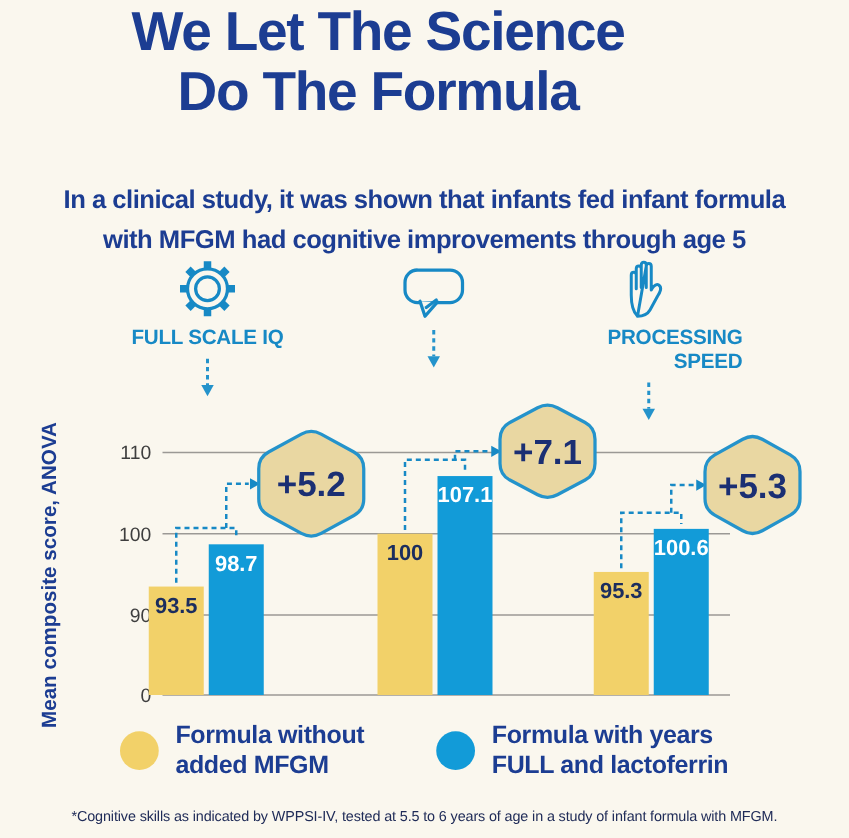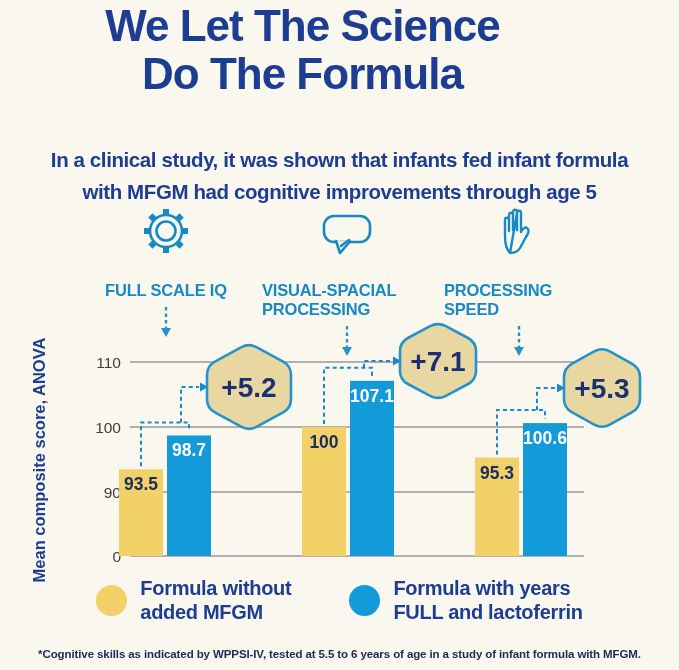--- a/index.html
+++ b/index.html
@@ -13,39 +13,39 @@
     color:#1C3D92;font-weight:bold;font-size:44px;line-height:48px;letter-spacing:-1px;
   }
   .subtitle{
     position:absolute;top:124px;left:0;width:679px;text-align:center;
     color:#1C3D92;font-weight:bold;font-size:20.5px;line-height:32px;letter-spacing:-0.4px;margin-top:20px;
   }
   .subtitle span{display:block;white-space:nowrap;}
   .cat-col{position:absolute;top:203px;display:flex;flex-direction:column;align-items:center;}
   .cat-icon{height:54px;display:flex;align-items:flex-end;justify-content:center;}
   .cat-label{
-    margin-top:24px;text-align:left;color:#1789C5;font-weight:bold;
+    margin-top:4px;text-align:right;color:#1789C5;font-weight:bold;
     font-size:16.5px;line-height:19px;letter-spacing:-0.2px;
   }
   .cat-arrow{margin-top:6px;}
   #chart{position:absolute;left:0;top:330px;width:679px;height:240px;}
   #chart svg{overflow:visible;display:block;}
   .legend{
     position:absolute;top:576px;left:0;width:679px;
     display:flex;justify-content:center;gap:58px;
   }
   .legend-item{display:flex;align-items:center;gap:13px;}
   .swatch{width:31px;height:31px;border-radius:50%;flex:0 0 auto;}
   .legend-text{
     color:#1C3D92;font-weight:bold;font-size:20px;line-height:24px;letter-spacing:-0.3px;
   }
   .legend-text span{display:block;white-space:nowrap;}
   .footnote{
     position:absolute;top:648px;left:0;width:679px;text-align:center;
-    color:#202C58;font-size:11.5px;letter-spacing:-0.1px;font-weight:bold;
+    color:#202C58;font-size:11.5px;letter-spacing:-0.1px;
   }
 </style>
 </head>
 <body>
 
 <div class="title">
   <span>We Let The Science</span><br>
   <span>Do The Formula</span>
 </div>
 
@@ -79,21 +79,20 @@
 </div>
 
 <div class="cat-col" style="left:262px;width:170px;">
   <div class="cat-icon">
     <svg width="54" height="48" viewBox="0 0 54 48" fill="none" stroke="#1789C5">
       <rect x="4" y="7" width="46" height="26" rx="10" stroke-width="2.6"></rect>
       <path d="M16,32 L20,44 L30,32.5" fill="#FAF7EE" stroke-width="2.6" stroke-linejoin="round" stroke-linecap="round"></path>
       <path d="M21,37 L29,31" stroke-width="2.6" stroke-linecap="round"></path>
     </svg>
   </div>
-  <div class="cat-label">VISUAL-SPACIAL PROCESSING</div>
   <svg class="cat-arrow" width="14" height="32" viewBox="0 0 14 32">
     <line x1="7" y1="1" x2="7" y2="22" stroke="#2493CB" stroke-width="2.4" stroke-dasharray="3.5 3"></line>
     <polygon points="2,22 12,22 7,31" fill="#2493CB"></polygon>
   </svg>
 </div>
 
 <div class="cat-col" style="left:444px;width:150px;">
   <div class="cat-icon">
     <svg width="46" height="52" viewBox="0 0 46 52" fill="none" stroke="#1789C5" stroke-width="2.4" stroke-linecap="round" stroke-linejoin="round">
       <path d="M14,48 C11,45 9,39 9,31 L9,15 C9,12 13,12 13,15 L13,26 M13,15 L13,10 C13,7 17,7 17,10 L17,25 M17,10 L17,7 C17,4 21,4 21,7 L21,25 M21,8 C21,5 25,5 25,8 L25,27 C25,27 28,21 31,23 C34,25 32,29 30,32 L24,43 C22,46.5 19,48 14,48 Z"></path>

